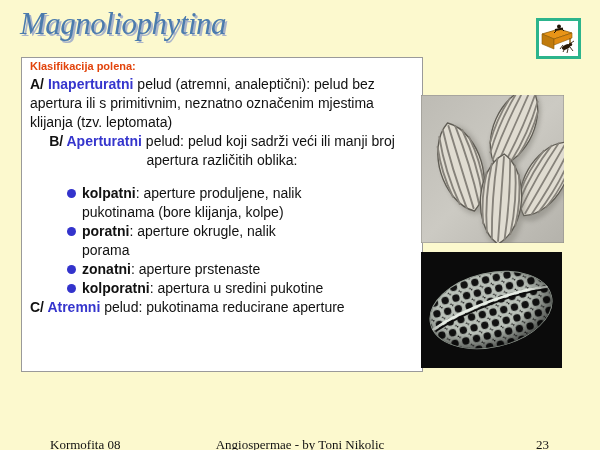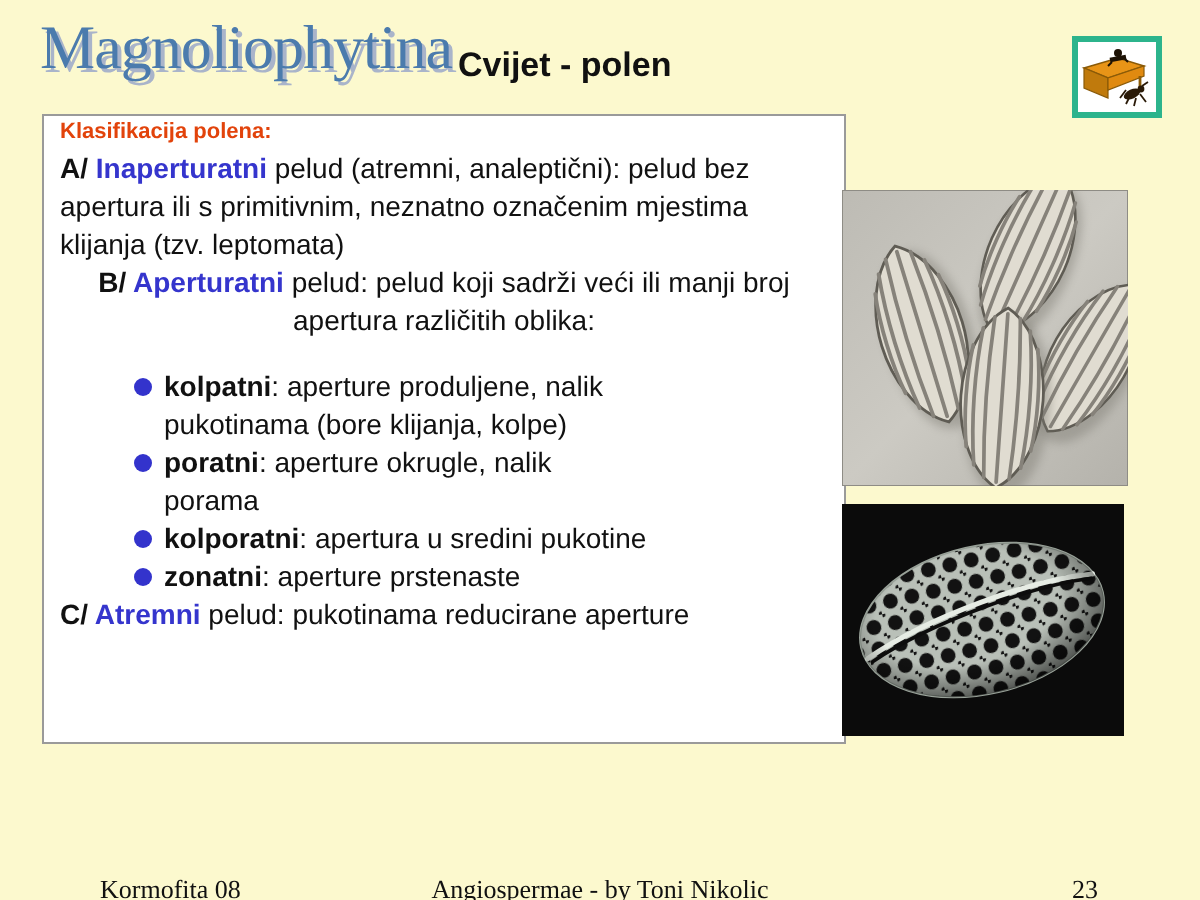--- a/index.html
+++ b/index.html
@@ -6,21 +6,21 @@
   body{width:600px;height:450px;font-family:"Liberation Sans",sans-serif;}
   .slide{
     position:relative;width:600px;height:450px;overflow:hidden;
     background:var(--background,#FCF9CE);
   }
   .brand{
     position:absolute;left:20px;top:6px;
     font-family:"Liberation Serif",serif;font-size:31px;font-weight:normal;
     color:var(--brand_blue,#4B7BAD);
     text-shadow:2px 2px 0 var(--brand_shadow,#A9B4CA);
-    letter-spacing:-0.5px;white-space:nowrap;
+    letter-spacing:-0.5px;white-space:nowrap;font-style:italic;
   }
   .slide-title{
     position:absolute;left:229px;top:23px;
     font-size:17px;font-weight:bold;color:var(--text,#111);white-space:nowrap;
   }
   .corner-icon{
     position:absolute;left:536px;top:18px;width:45px;height:41px;
     box-sizing:border-box;background:#fff;
     border:3px solid var(--icon_border,#2CB48C);
   }
@@ -59,21 +59,20 @@
   .f-left{position:absolute;left:50px;top:0;}
   .f-center{display:block;width:100%;text-align:center;}
   .f-right{position:absolute;right:51px;top:0;font-family:Liberation Serif, serif;}
 </style>
 </head>
 <body>
 
 <div class="slide">
 
   <div class="brand">Magnoliophytina</div>
-  <div class="slide-title">Cvijet - polen</div>
 
   <div class="corner-icon">
     <svg viewBox="0 0 39 35">
       <polygon points="3,13 20,8 33,12 15,18" fill="#E89417" stroke="#8a5a08" stroke-width="0.8"></polygon>
       <polygon points="3,13 15,18 15,28 3,23" fill="#c07a0c" stroke="#8a5a08" stroke-width="0.6"></polygon>
       <polygon points="15,18 33,12 33,17 15,24" fill="#E08A10" stroke="#8a5a08" stroke-width="0.6"></polygon>
       <line x1="31" y1="17" x2="31" y2="25" stroke="#8a5a08" stroke-width="1.4"></line>
       <circle cx="20" cy="5.5" r="2" fill="#1d1205"></circle>
       <path d="M16,9 L24,7.5" stroke="#1d1205" stroke-width="2.2" fill="none"></path>
       <path d="M17,10 L15,12 M23,8 L25,10" stroke="#1d1205" stroke-width="1" fill="none"></path>
@@ -91,22 +90,22 @@
 klijanja (tzv. leptomata)</span></p>
 
     <p class="para-b"><b class="prefix">B/ </b><b class="keyword">Aperturatni</b><span class="body-text"> pelud: pelud koji sadrži veći ili manji broj
 apertura različitih oblika:</span></p>
 
     <ul class="bullets">
       <li><b class="term">kolpatni</b><span class="body-text">: aperture produljene, nalik
 pukotinama (bore klijanja, kolpe)</span></li>
       <li><b class="term">poratni</b><span class="body-text">: aperture okrugle, nalik
 porama</span></li>
+      <li><b class="term">zonatni</b><span class="body-text">: aperture prstenaste</span></li>
       <li><b class="term">kolporatni</b><span class="body-text">: apertura u sredini pukotine</span></li>
-      <li><b class="term">zonatni</b><span class="body-text">: aperture prstenaste</span></li>
     </ul>
 
     <p class="para-c"><b class="prefix">C/ </b><b class="keyword">Atremni</b><span class="body-text"> pelud: pukotinama reducirane aperture</span></p>
   </div>
 
   <div class="img-top">
     <svg viewBox="0 0 143 148" preserveAspectRatio="none">
       <defs>
         <linearGradient id="bgg" x1="0" y1="0" x2="1" y2="1">
           <stop offset="0" stop-color="#bdbbb4"></stop>

